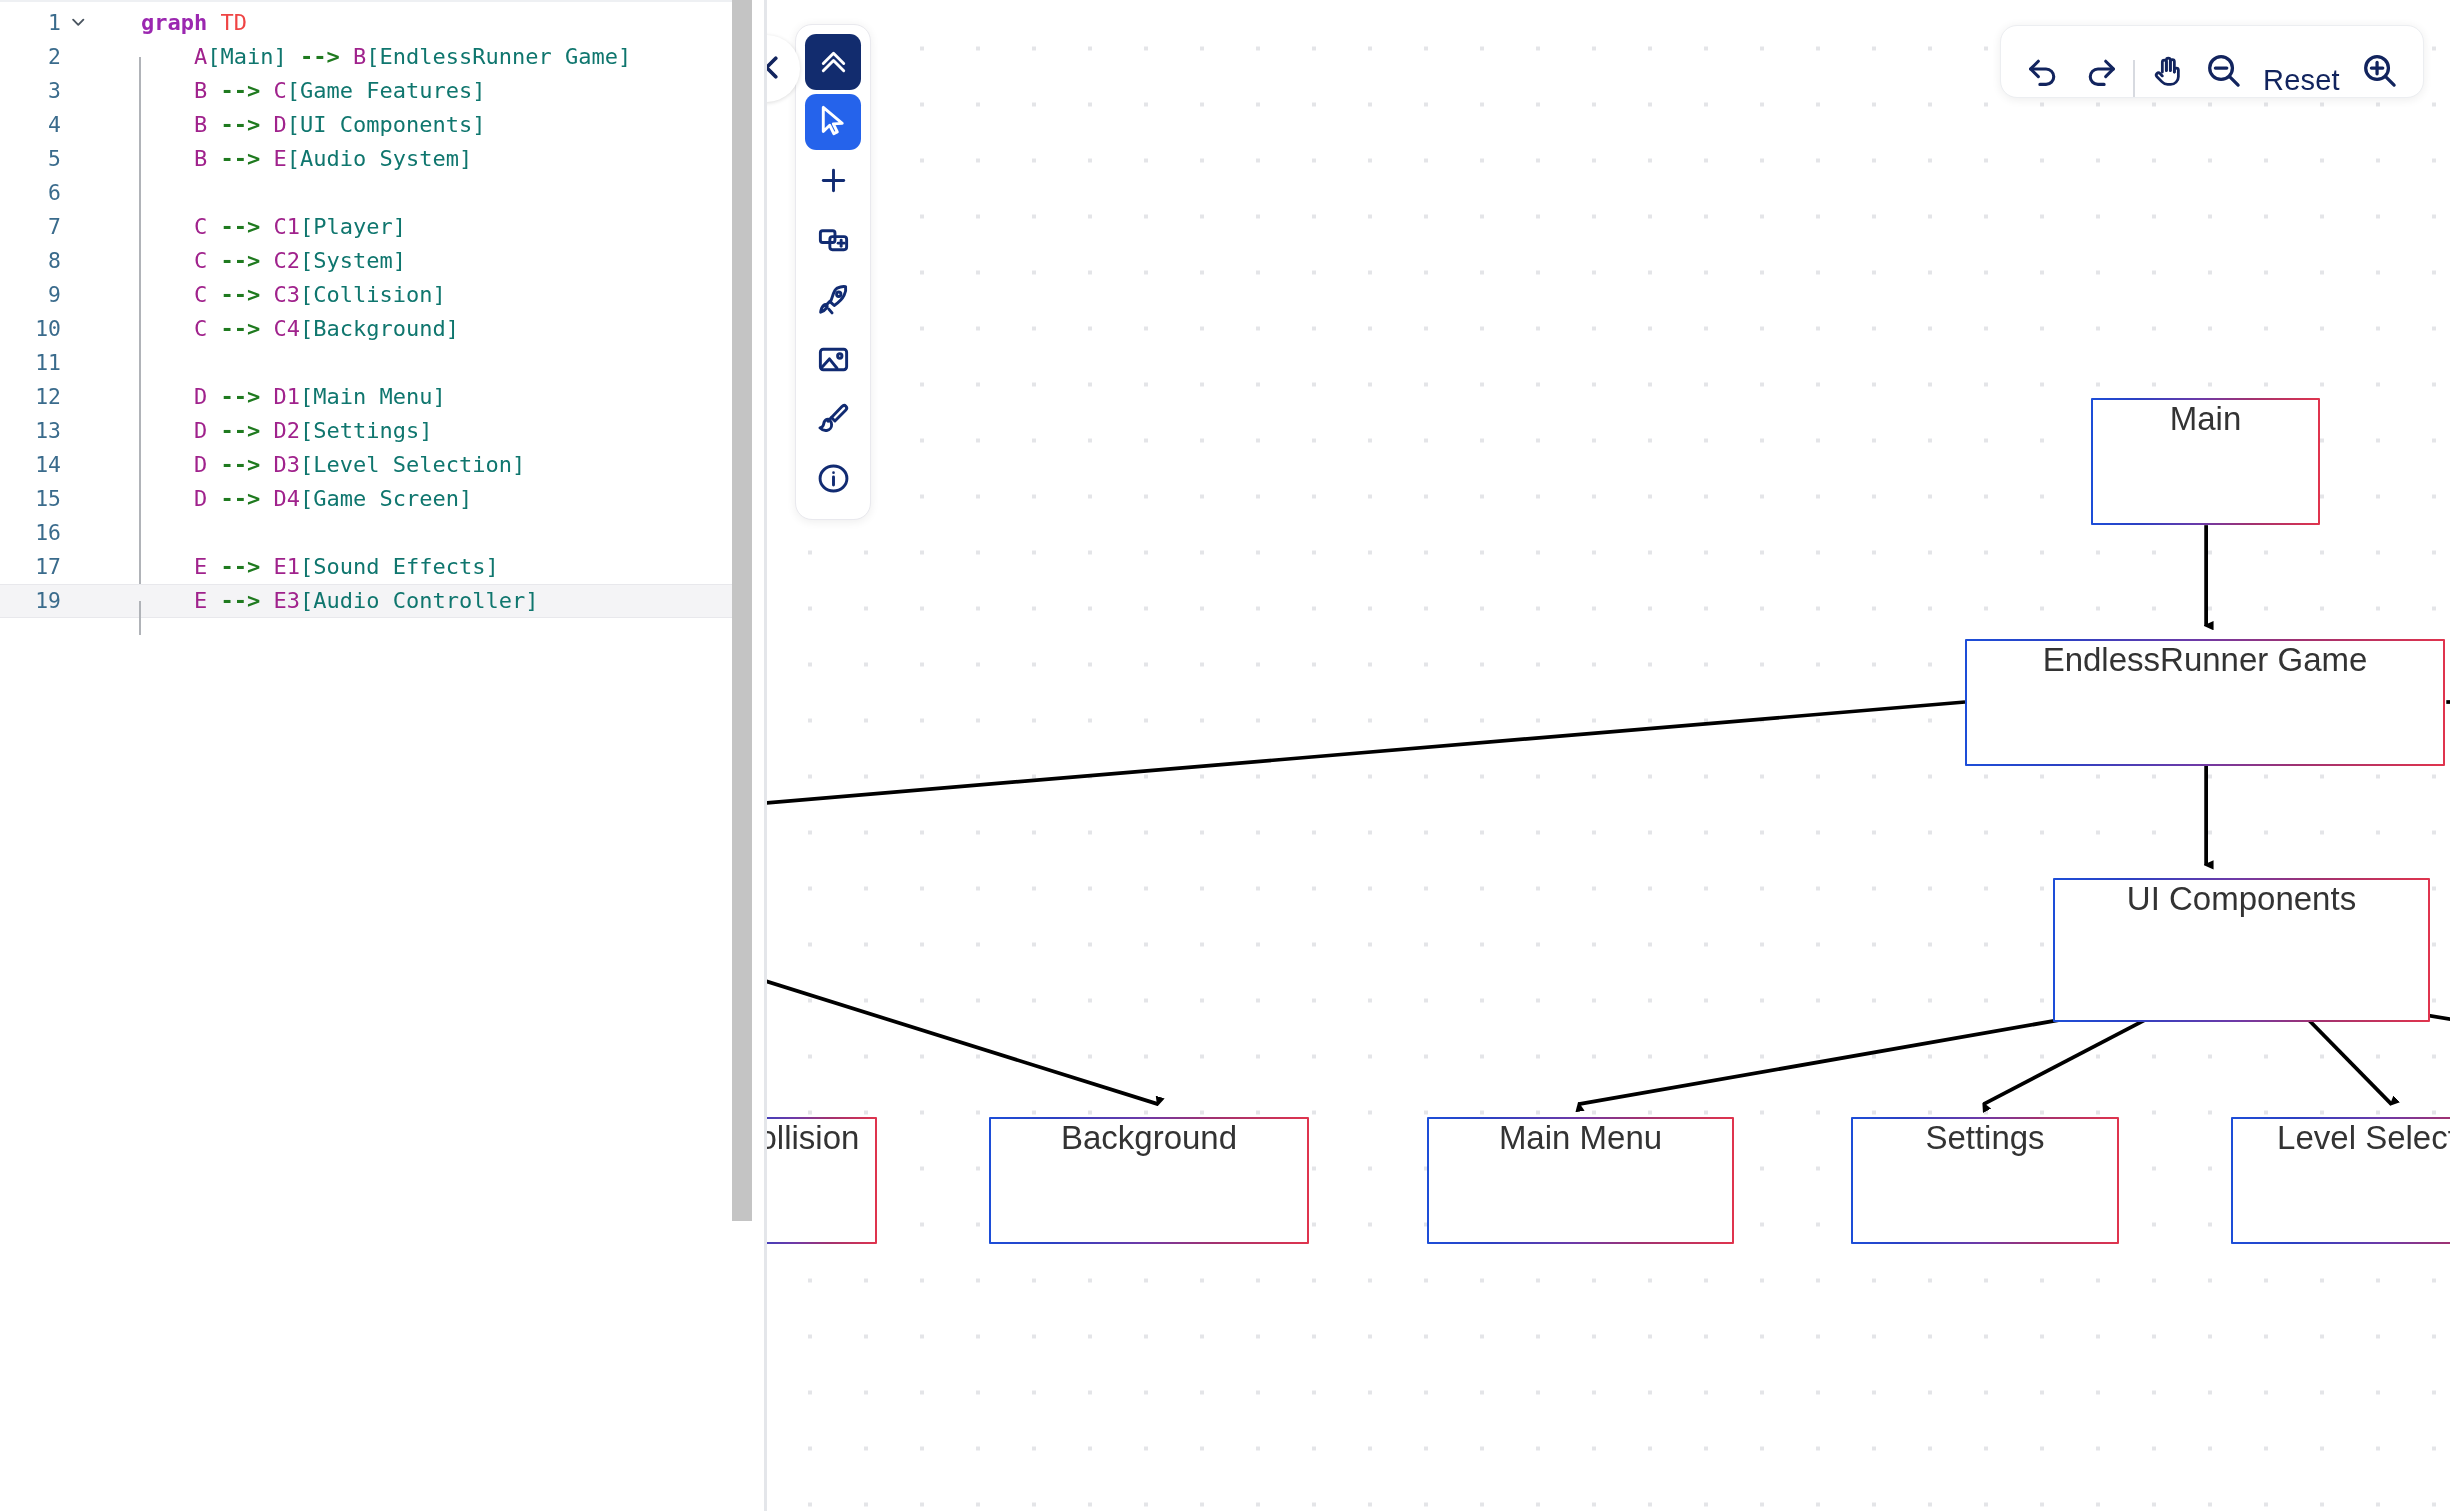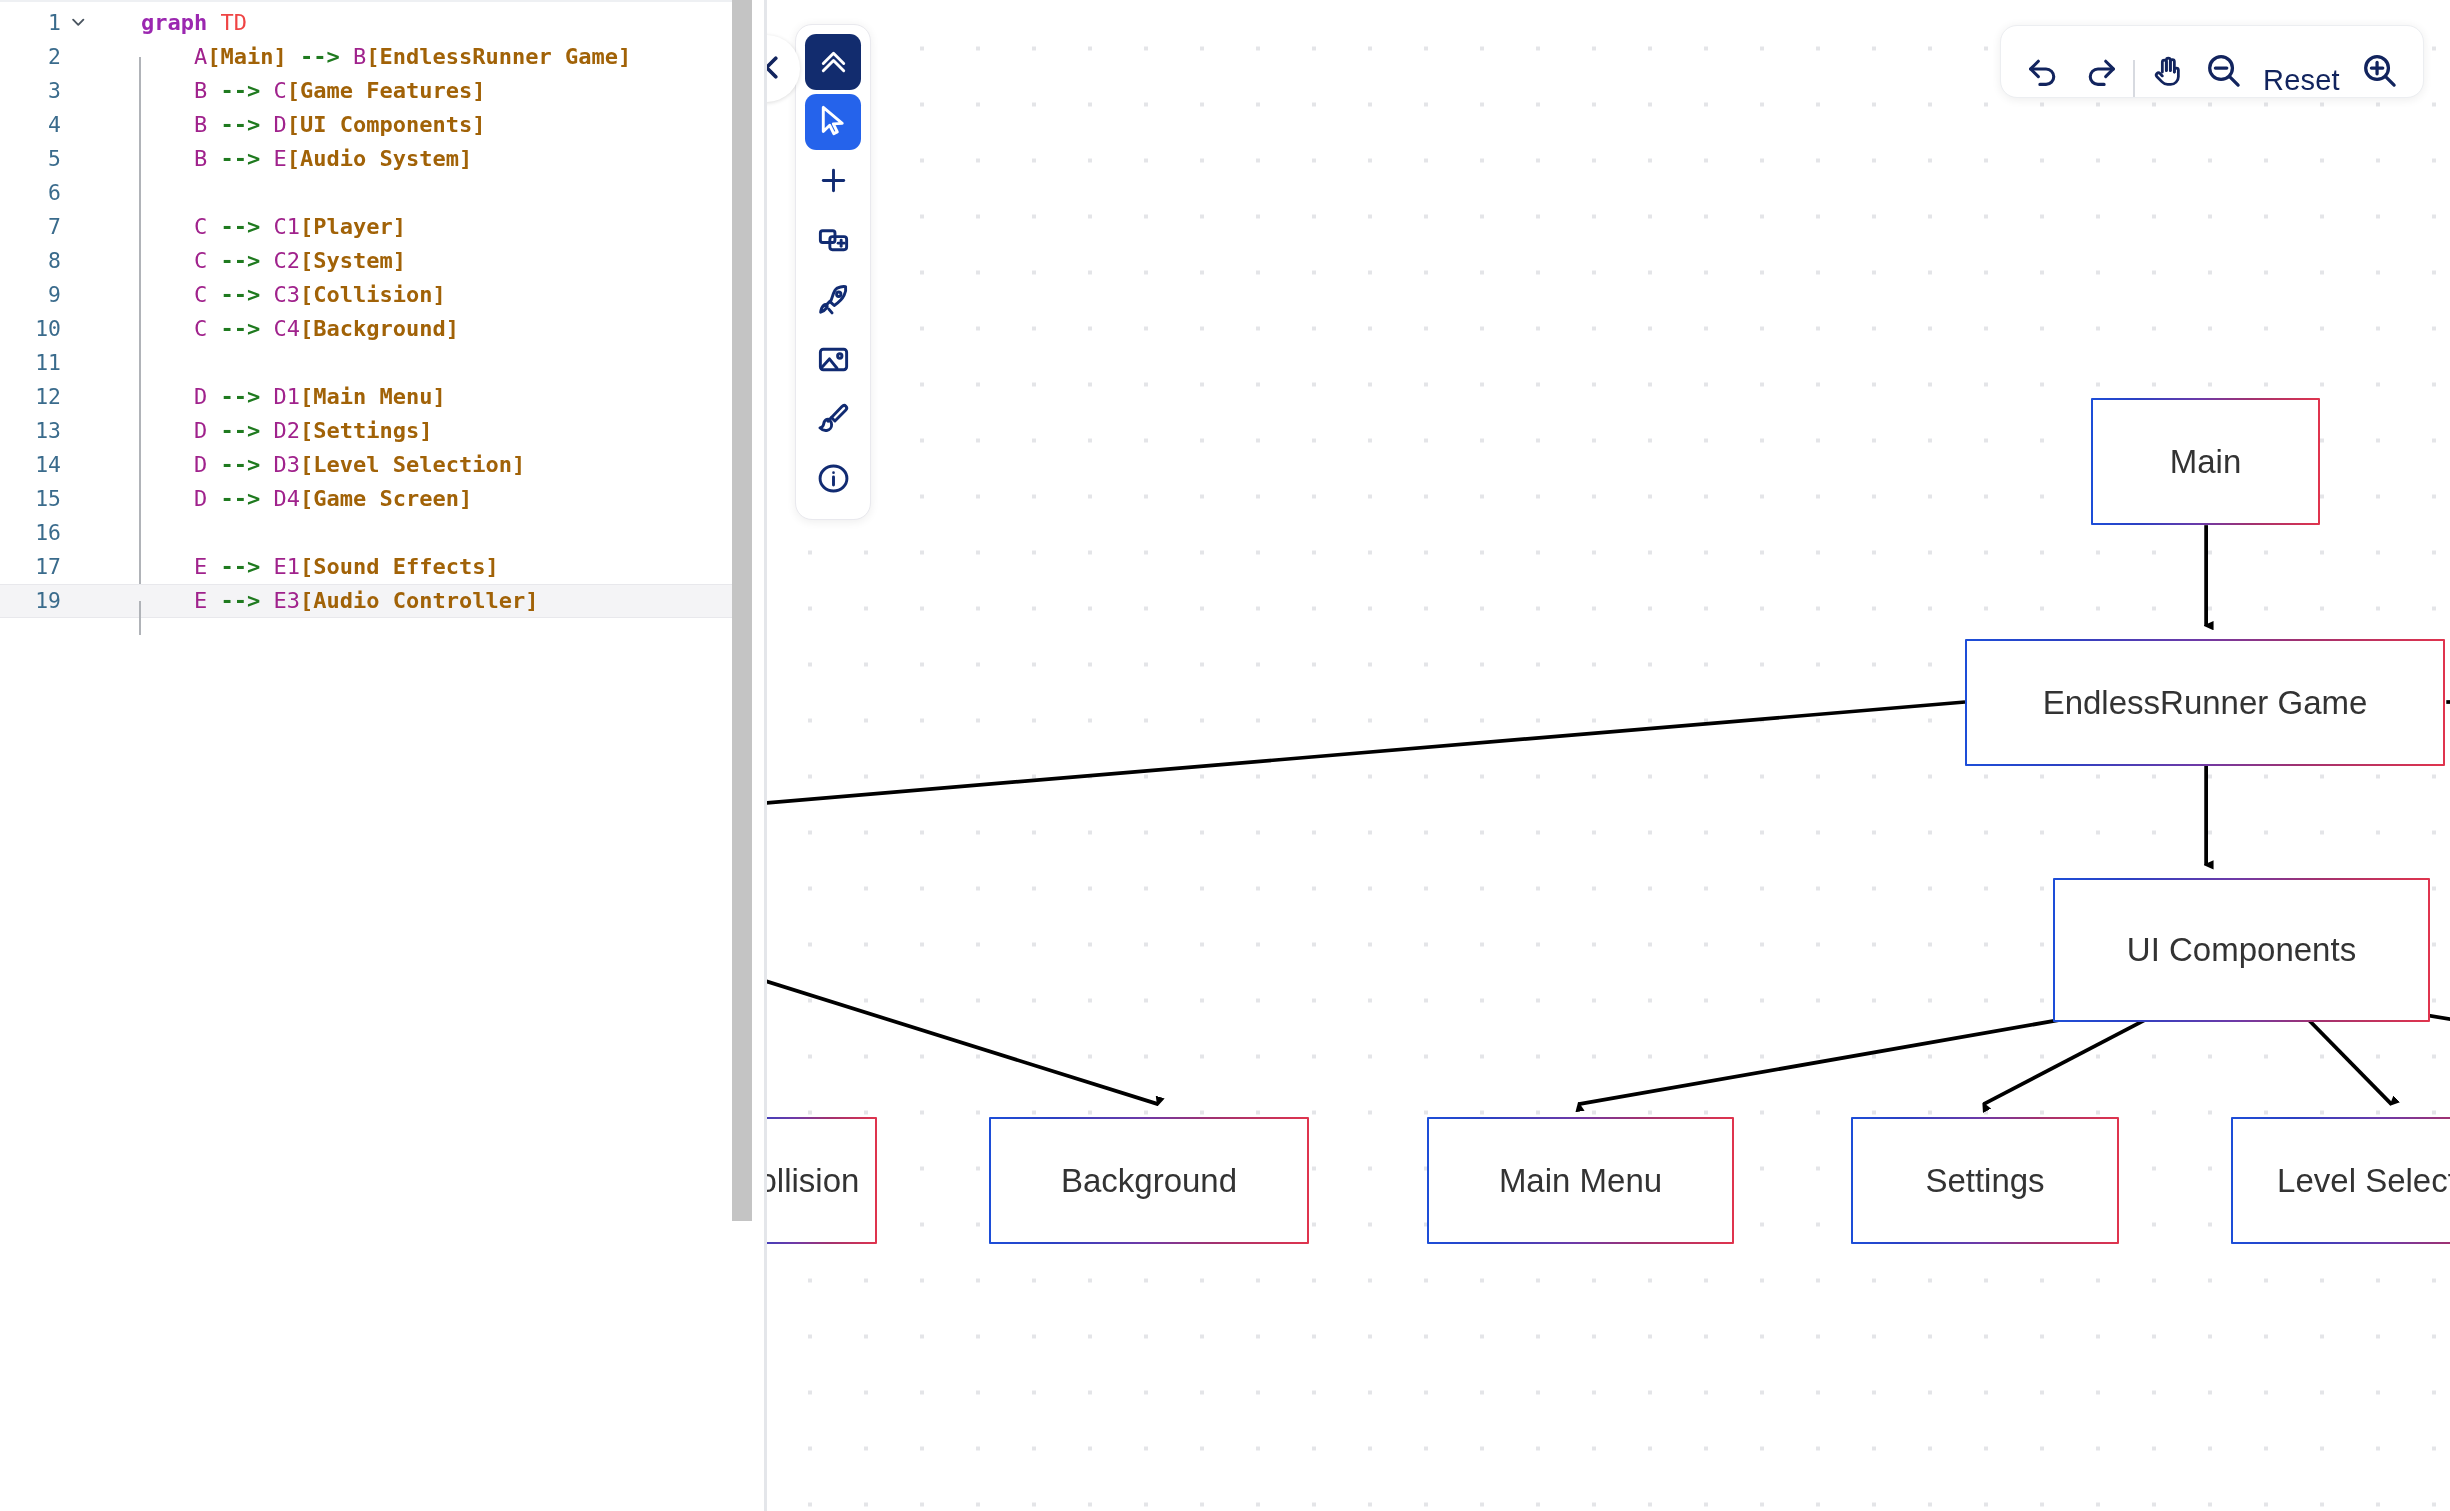--- a/index.html
+++ b/index.html
@@ -62,21 +62,21 @@
   }
   .vbar::before{
     content:"";position:absolute;left:43px;top:0px;width:1.9px;height:34px;background:#b0b3b8;
   }
   .code-text{padding-left:45px;}
 
   .tk-kw{color:#9b27b0;font-weight:bold;}
   .tk-dir{color:#ef4444;}
   .tk-id{color:#a0228c;}
   .tk-arrow{color:#1f7a1f;font-weight:bold;}
-  .tk-lbl{color:#a16207;font-weight:bold;}
+  .tk-lbl{color:#0f766e;}
 
   
   .editor-scrollbar{
     position:absolute;
     top:0;
     right:15px;
     width:20.5px;
     height:1221px;
     background:#c4c4c4;
   }
@@ -159,21 +159,21 @@
     color:#12245e;font-size:29px;font-weight:500;
     padding:0 11.2px;cursor:pointer;letter-spacing:0.2px;
   }
 
   
   .diagram{position:absolute;inset:0;}
   .node{
     position:absolute;
     background:#ffffff;
     box-sizing:border-box;
-    display:flex;align-items:center;justify-content:center;
+    display:flex;align-items:flex-start;justify-content:center;
     color:#333333;
     font-size:33px;
     font-family:"Liberation Sans", sans-serif;
     white-space:nowrap;
     z-index:12;
     border:2.8px solid transparent;
     border-radius:0.9px;
     background-image:
       linear-gradient(#ffffff,#ffffff),
       linear-gradient(90deg,#1d4ed8 0%, #2b41c4 20%, #6d3aa8 48%, #a13170 70%, #e0344d 100%);

